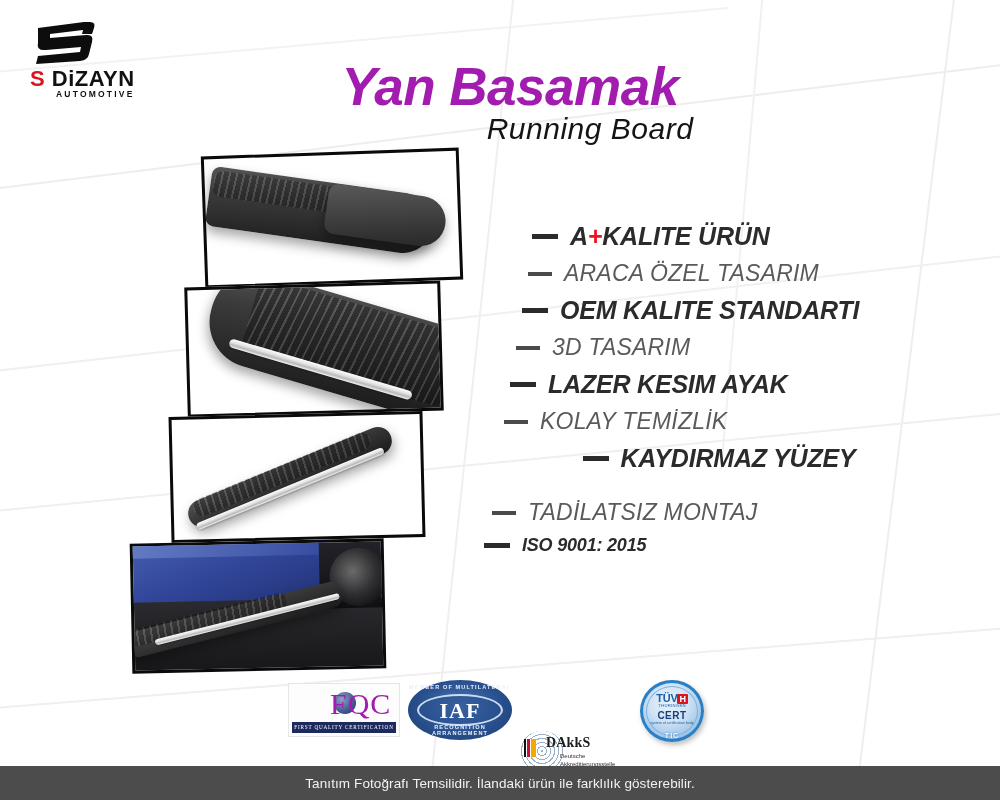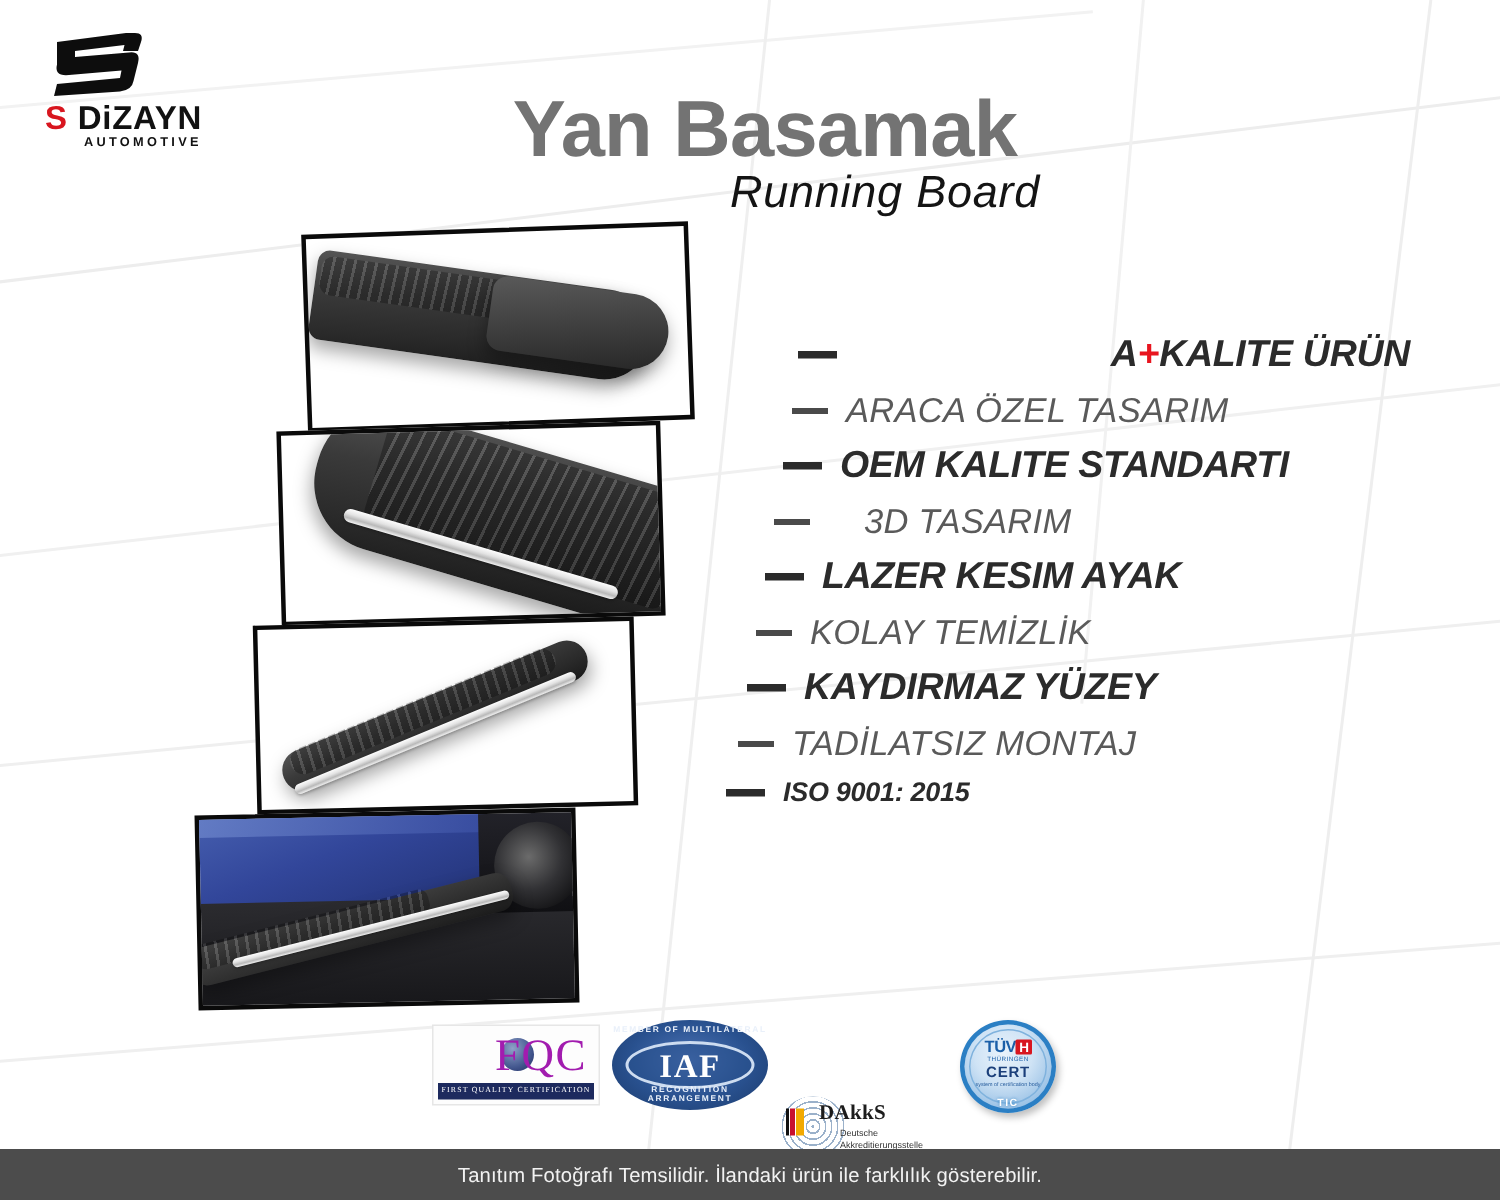--- a/index.html
+++ b/index.html
@@ -26,21 +26,21 @@
   .logo{position:absolute;left:22px;top:18px;width:140px;height:80px;}
   .logo-mark{position:absolute;left:10px;top:0px;width:84px;height:46px;}
   .logo-word{position:absolute;left:8px;top:48px;white-space:nowrap;
     font-size:22px;font-weight:700;letter-spacing:.5px;color:#111;}
   .logo-word .s-red{color:#d8161f;font-weight:800;}
   .logo-sub{position:absolute;left:34px;top:71px;font-size:8.5px;font-weight:700;
     letter-spacing:2.2px;color:#111;}
 
   
   .title{position:absolute;left:300px;top:56px;width:420px;text-align:center;
-    font-size:53px;font-weight:800;color:#737373;
+    font-size:53px;font-weight:800;font-style:italic;color:#a21caf;
     letter-spacing:-0.5px;white-space:nowrap;}
   .subtitle{position:absolute;left:380px;top:112px;width:420px;text-align:center;
     font-size:30px;font-style:italic;font-weight:500;color:#141414;
     letter-spacing:.5px;white-space:nowrap;}
 
   
   .photo{position:absolute;background:#fff;border:3px solid #0a0a0a;overflow:hidden;}
   .ph1{left:203px;top:152px;width:252px;height:126px;transform:rotate(-2.0deg);}
   .ph2{left:186px;top:284px;width:250px;height:124px;transform:rotate(-1.6deg);}
   .ph3{left:170px;top:414px;width:248px;height:120px;transform:rotate(-1.4deg);}
@@ -192,51 +192,51 @@
       <div class="cardark" style="left:186px;top:-4px;width:70px;height:70px;background:linear-gradient(180deg,#23232a,#101013);"></div>
       <div class="wheel" style="left:196px;top:6px;width:58px;height:58px;"></div>
       <div class="board" style="left:-10px;top:62px;width:220px;height:26px;transform:rotate(-13deg);border-radius:10px;"></div>
       <div class="tread" style="left:-6px;top:66px;width:160px;height:17px;transform:rotate(-13deg);border-radius:6px;"></div>
       <div class="chrome" style="left:18px;top:72px;width:190px;height:6px;transform:rotate(-13deg);"></div>
     </div>
   </div>
 
   <div class="features">
 
-    <div class="frow f-strong" style="margin-left:62px;margin-bottom:9px;justify-content:space-between;">
+    <div class="frow f-strong" style="margin-left:62px;margin-bottom:9px;">
       <span class="dash" style="width:26px;"></span>
       <span class="ftext" style="font-size:25px;"><span>A</span><span class="plus">+</span><span>KALITE ÜRÜN</span></span>
     </div>
 
     <div class="frow f-light" style="margin-left:58px;margin-bottom:9px;">
       <span class="dash" style="width:24px;"></span>
       <span class="ftext" style="font-size:23px;">ARACA ÖZEL TASARIM</span>
     </div>
 
     <div class="frow f-strong" style="margin-left:52px;margin-bottom:9px;">
       <span class="dash" style="width:26px;"></span>
       <span class="ftext" style="font-size:25px;">OEM KALITE STANDARTI</span>
     </div>
 
-    <div class="frow f-light" style="margin-left:46px;margin-bottom:9px;gap:24px;">
+    <div class="frow f-light" style="margin-left:46px;margin-bottom:9px;">
       <span class="dash" style="width:24px;"></span>
       <span class="ftext" style="font-size:23px;">3D TASARIM</span>
     </div>
 
     <div class="frow f-strong" style="margin-left:40px;margin-bottom:9px;">
       <span class="dash" style="width:26px;"></span>
       <span class="ftext" style="font-size:25px;">LAZER KESIM AYAK</span>
     </div>
 
     <div class="frow f-light" style="margin-left:34px;margin-bottom:9px;">
       <span class="dash" style="width:24px;"></span>
       <span class="ftext" style="font-size:23px;">KOLAY TEMİZLİK</span>
     </div>
 
-    <div class="frow f-strong" style="margin-left:28px;margin-bottom:9px;">
+    <div class="frow f-strong" style="margin-left:28px;margin-bottom:26px;justify-content:center;">
       <span class="dash" style="width:26px;"></span>
       <span class="ftext" style="font-size:25px;">KAYDIRMAZ YÜZEY</span>
     </div>
 
     <div class="frow f-light" style="margin-left:22px;margin-bottom:9px;">
       <span class="dash" style="width:24px;"></span>
       <span class="ftext" style="font-size:23px;">TADİLATSIZ MONTAJ</span>
     </div>
 
     <div class="frow f-strong" style="margin-left:14px;">

